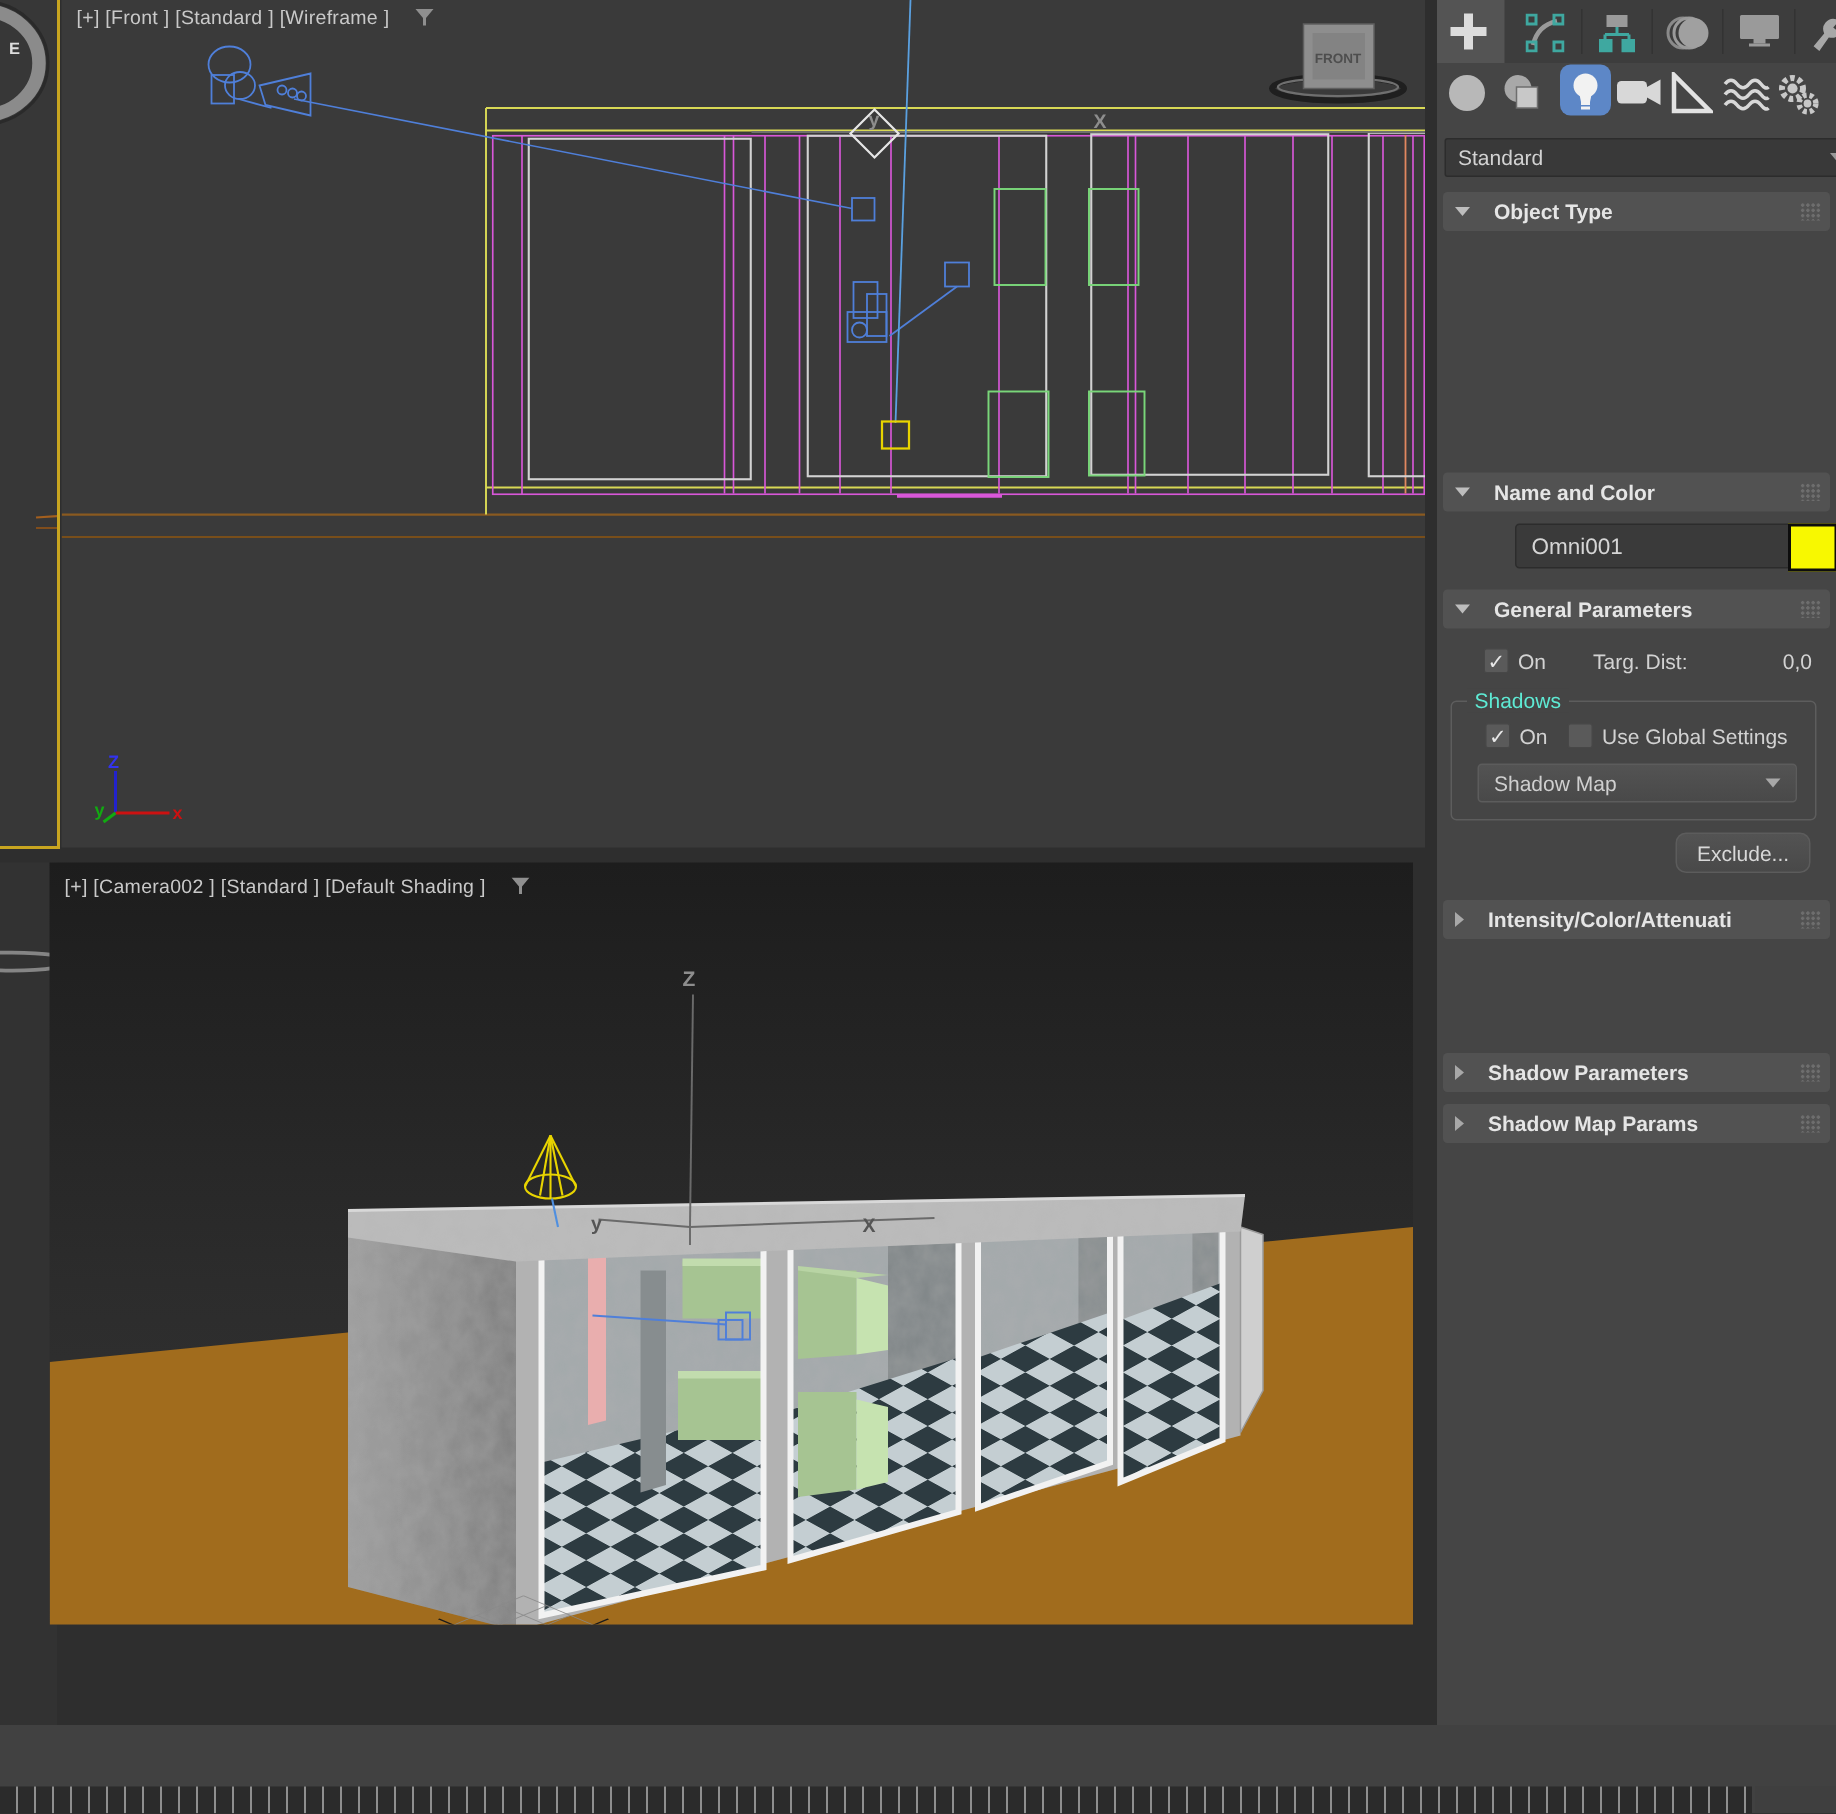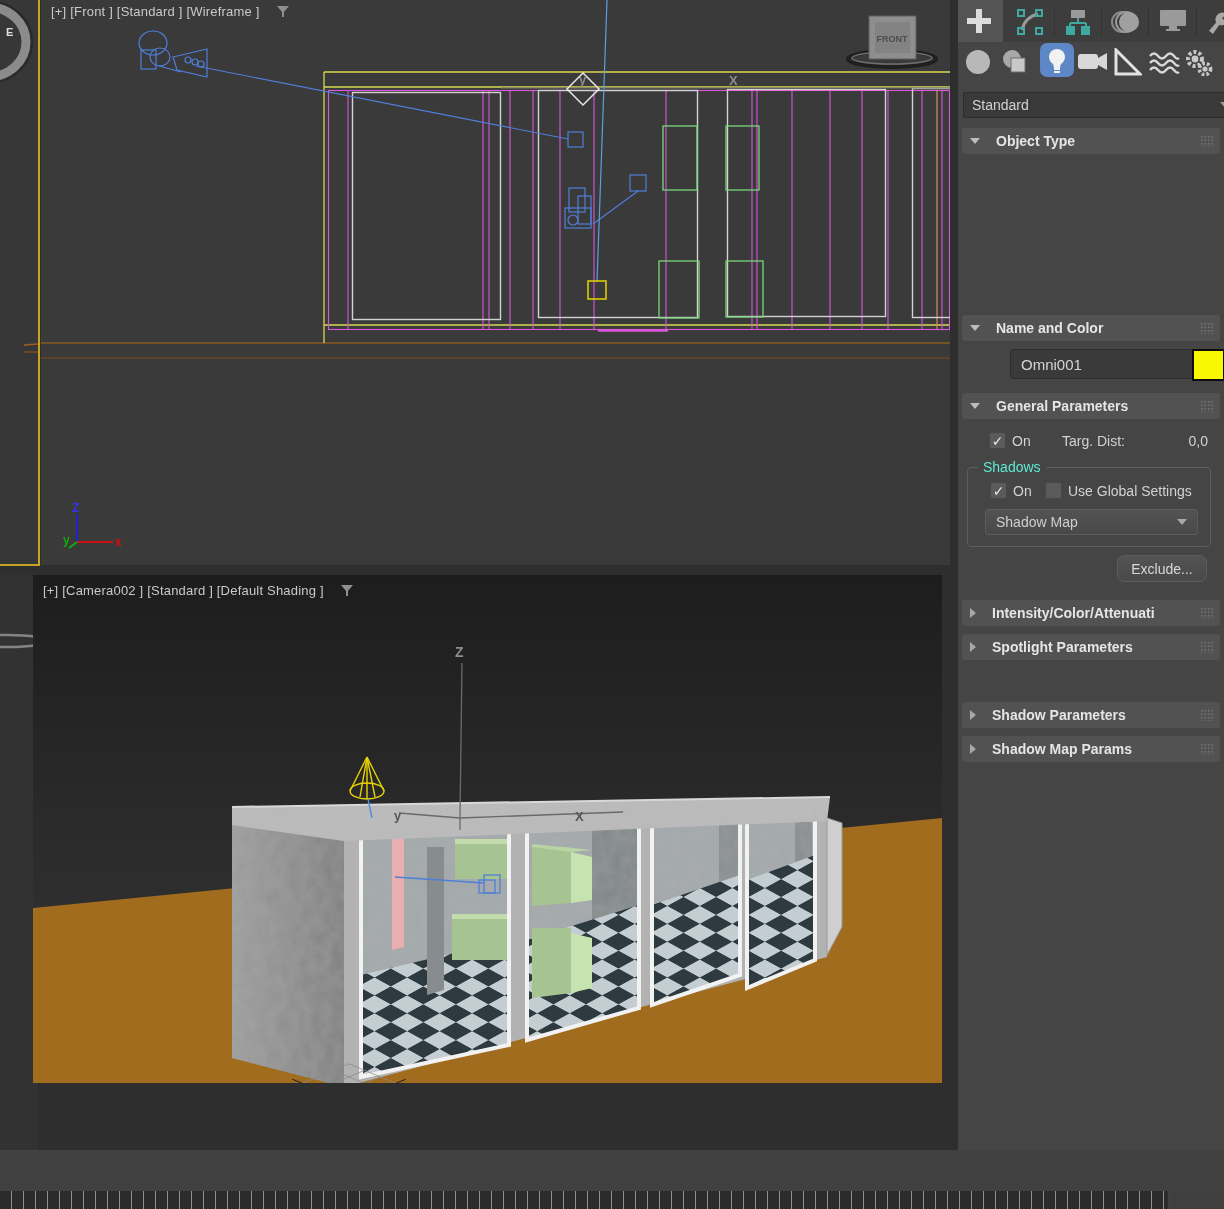--- a/index.html
+++ b/index.html
@@ -488,27 +488,20 @@
       </div>
     </div>
 
     <div class="roll" style="top:600px">
       <div class="roll-h">
         <span class="arr-r"></span>
         <span>Intensity/Color/Attenuati</span>
         <span class="grip"></span>
       </div>
     </div>
-    <div class="roll" style="top:634px">
-      <div class="roll-h">
-        <span class="arr-r"></span>
-        <span>Spotlight Parameters</span>
-        <span class="grip"></span>
-      </div>
-    </div>
     <div class="roll" style="top:702px">
       <div class="roll-h">
         <span class="arr-r"></span>
         <span>Shadow Parameters</span>
         <span class="grip"></span>
       </div>
     </div>
     <div class="roll" style="top:736px">
       <div class="roll-h">
         <span class="arr-r"></span>

